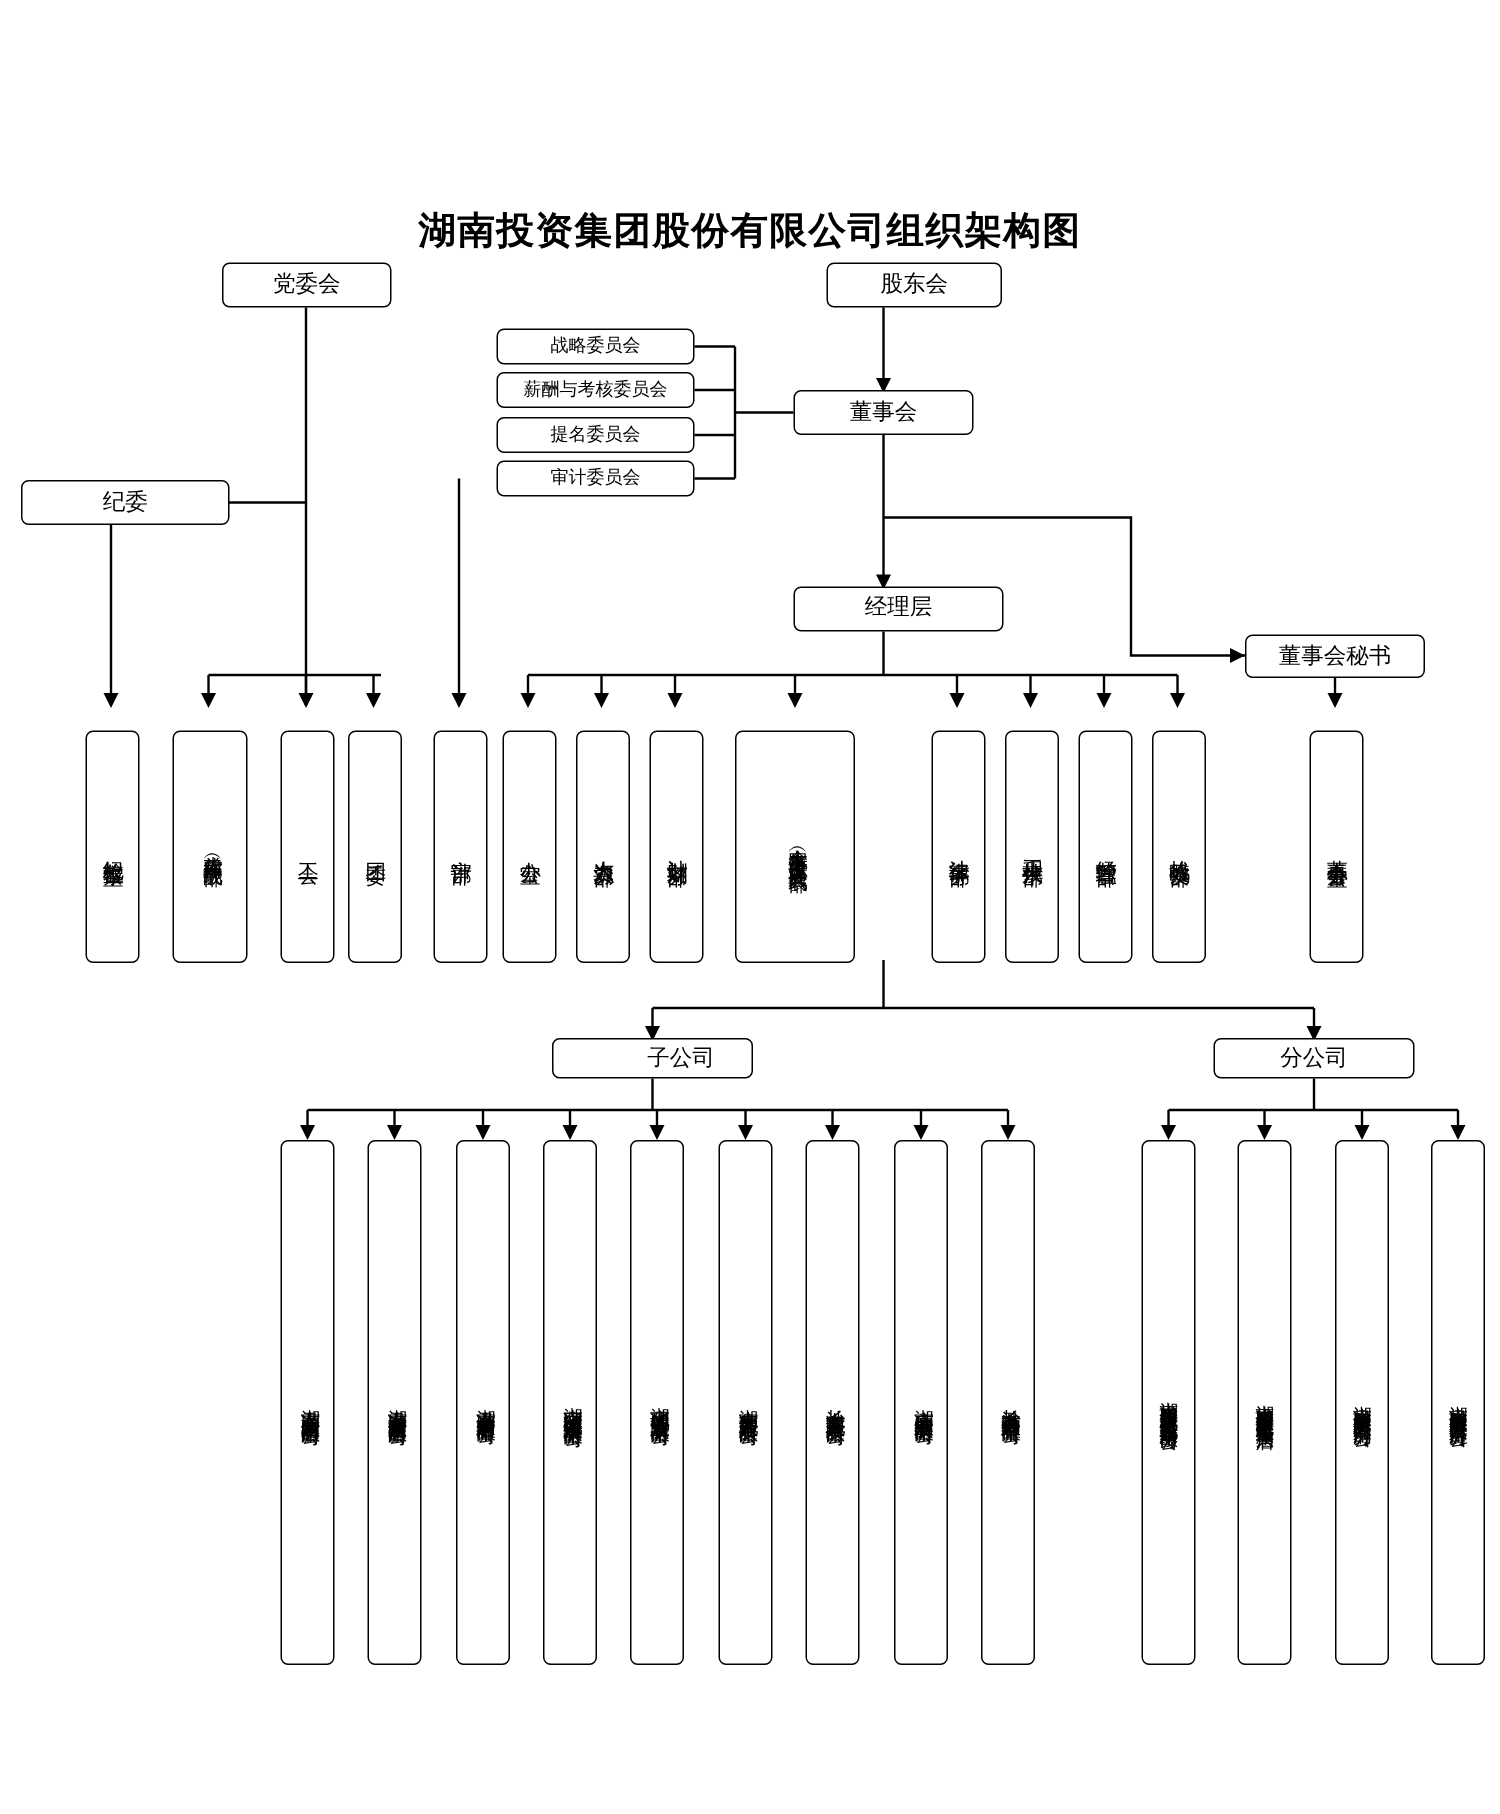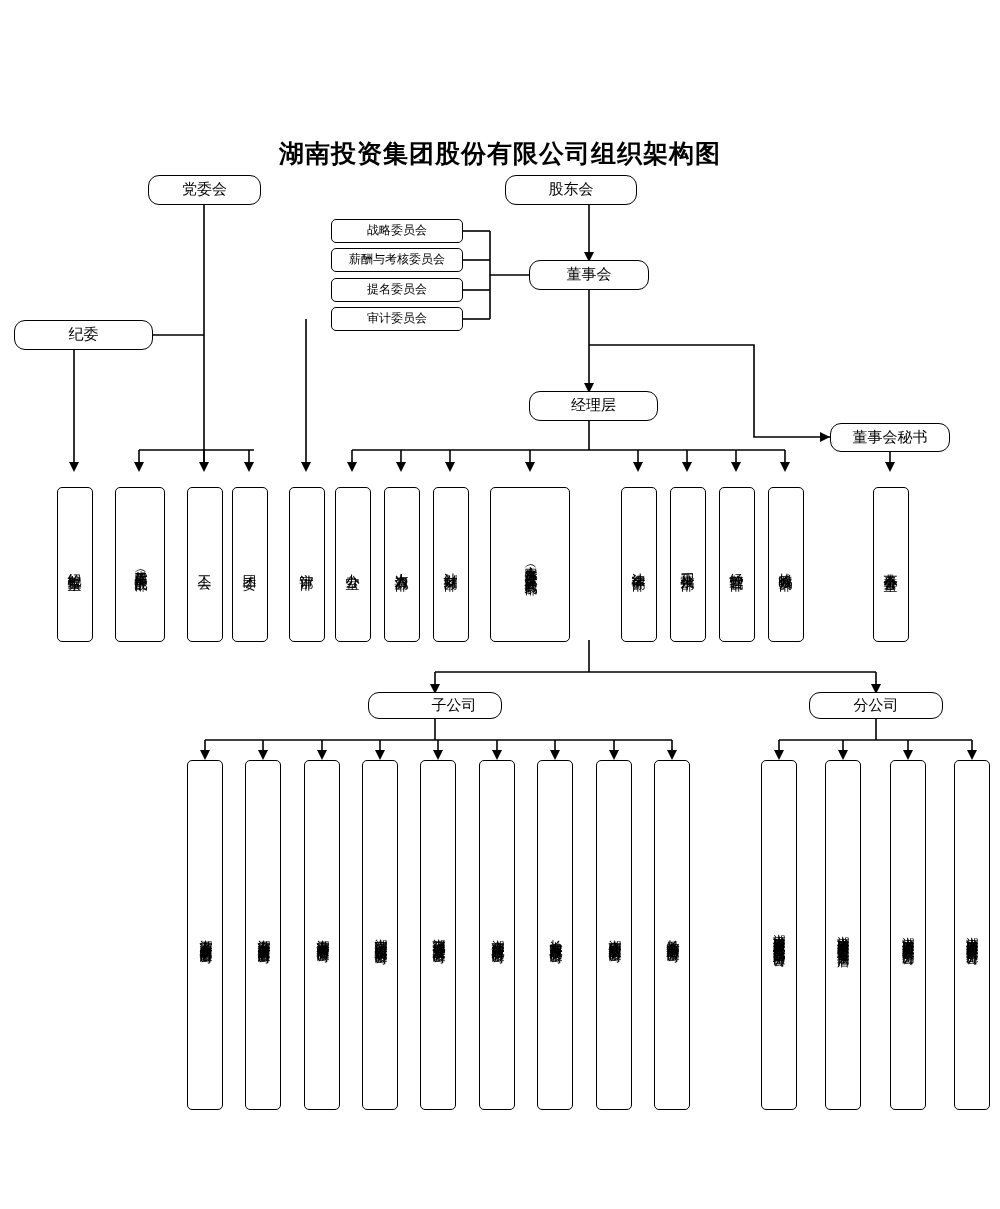--- a/index.html
+++ b/index.html
@@ -45,21 +45,20 @@
     display: flex;
     align-items: center;
     justify-content: center;
     text-align: center;
     font-size: 14px;
     line-height: 1.15;
     padding: 2px;
   }
   .h-node {
     font-size: 15px;
-    border-radius: 11px;
   }
   .v-node {
     writing-mode: vertical-rl;
     text-orientation: upright;
     letter-spacing: 1px;
     line-height: 1.15;
     padding: 6px 2px;
     font-size: 14px;
   }
   .v-node.small {
@@ -176,27 +175,27 @@
       <polygon points="672,760 667,750 677,750"></polygon>
       <polygon points="779,760 774,750 784,750"></polygon>
       <polygon points="843,760 838,750 848,750"></polygon>
       <polygon points="908,760 903,750 913,750"></polygon>
       <polygon points="972,760 967,750 977,750"></polygon>
     </g>
   </svg>
 
   <div class="node h-node" style="left:148px; top:175px; width:113px; height:30px;">党委会</div>
 
-  <div class="node h-node" style="left:505px; top:175px; width:132px; height:30px;">股东会</div>
+  <div class="node h-node" style="left:551px; top:175px; width:117px; height:30px;">股东会</div>
 
   <div class="node h-node" style="left:529px; top:260px; width:120px; height:30px;">董事会</div>
 
   <div class="node h-node" style="left:14px; top:320px; width:139px; height:30px;">纪委</div>
 
-  <div class="node h-node" style="left:529px; top:391px; width:129px; height:30px;font-family:Liberation Serif, serif;">经理层</div>
+  <div class="node h-node" style="left:529px; top:391px; width:140px; height:30px;font-family:Liberation Serif, serif;">经理层</div>
 
   <div class="node h-node" style="left:830px; top:423px; width:120px; height:29px;">董事会秘书</div>
 
   <div class="node committee" style="left:331px; top:219px; width:132px; height:24px;">战略委员会</div>
   <div class="node committee" style="left:331px; top:248px; width:132px; height:24px;">薪酬与考核委员会</div>
   <div class="node committee" style="left:331px; top:278px; width:132px; height:24px;">提名委员会</div>
   <div class="node committee" style="left:331px; top:307px; width:132px; height:24px;">审计委员会</div>
 
   <div class="node v-node" style="left:57px; top:487px; width:36px; height:155px;">纪检监察室</div>
 

